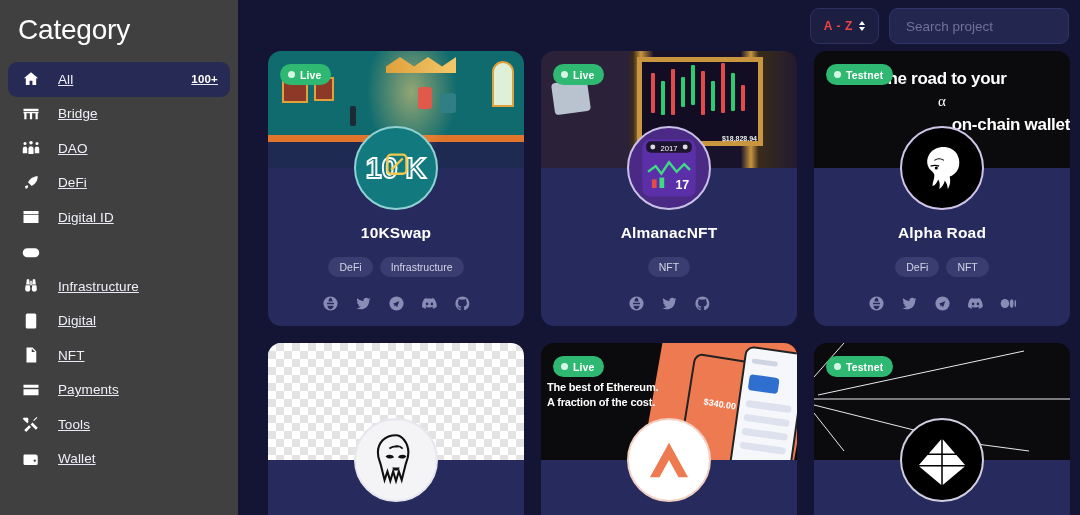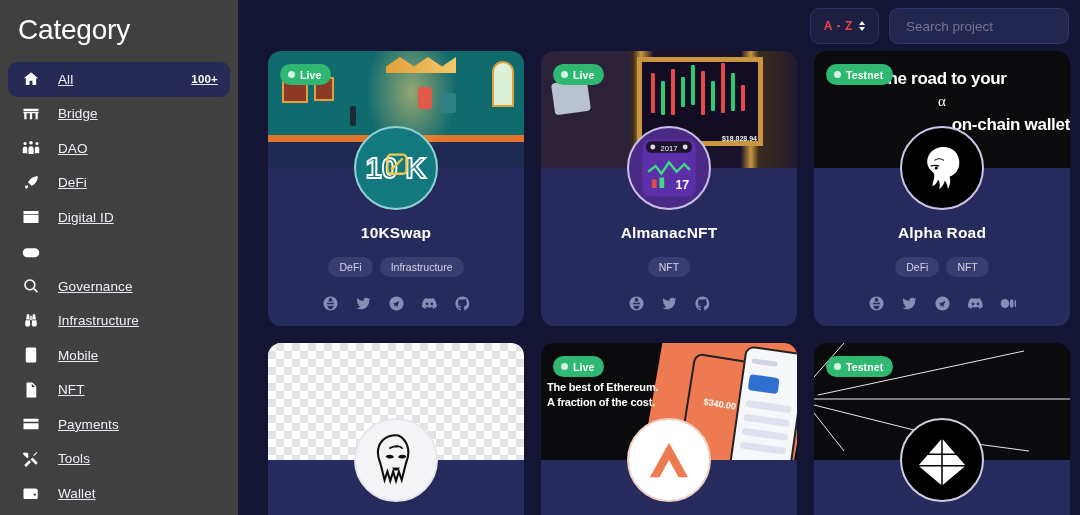--- a/index.html
+++ b/index.html
@@ -307,45 +307,37 @@
     </div>
 
     <div class="nav-item">
       <span class="nav-ico">
           <svg viewBox="0 0 24 24">
             <path d="M7 7h10a6 6 0 0 1 0 12H7A6 6 0 0 1 7 7zm-1.5 4h2v1.5H9v2H7.5V16h-2v-1.5H4v-2h1.5zM16 11a1.4 1.4 0 1 1 0 2.8A1.4 1.4 0 0 1 16 11zm2.6 3a1.3 1.3 0 1 1 0 2.6 1.3 1.3 0 0 1 0-2.6z"></path>
           </svg>
         </span>
     </div>
 
-    <div class="nav-item">
-      <span class="nav-ico">
-          <svg viewBox="0 0 24 24">
-            <path d="M10.5 3a7.5 7.5 0 1 0 4.6 13.4l4.7 4.7 1.6-1.6-4.7-4.7A7.5 7.5 0 0 0 10.5 3zm0 2a5.5 5.5 0 1 1 0 11 5.5 5.5 0 0 1 0-11z"></path>
-          </svg>
-        </span>
-      <span class="nav-label">Governance</span>
-    </div>
 
     <div class="nav-item">
       <span class="nav-ico">
           <svg viewBox="0 0 24 24">
             <path d="M6.5 3h3l1 7H5.5zM14.5 3h3l1 7h-5zM11 5h2v6h-2zM4.8 11h5.6l.6 5a3.4 3.4 0 0 1-6.8 0zM13.6 11h5.6l.6 5a3.4 3.4 0 0 1-6.8 0z"></path>
           </svg>
         </span>
       <span class="nav-label">Infrastructure</span>
     </div>
 
     <div class="nav-item">
       <span class="nav-ico">
           <svg viewBox="0 0 24 24">
             <path d="M7 2h10a2 2 0 0 1 2 2v16a2 2 0 0 1-2 2H7a2 2 0 0 1-2-2V4a2 2 0 0 1 2-2zm3.5 16.2h3v1.4h-3z"></path>
           </svg>
         </span>
-      <span class="nav-label">Mobile</span>
+      <span class="nav-label">Digital</span>
     </div>
 
     <div class="nav-item">
       <span class="nav-ico">
           <svg viewBox="0 0 24 24">
             <path d="M6 2h8l5 5v15H6zm7 1.5V8h4.5zM8.5 11h8v7h-8zm1.2 5.6h5.6l-1.8-2.4-1.4 1.7-1-1z"></path>
           </svg>
         </span>
       <span class="nav-label">NFT</span>
     </div>

